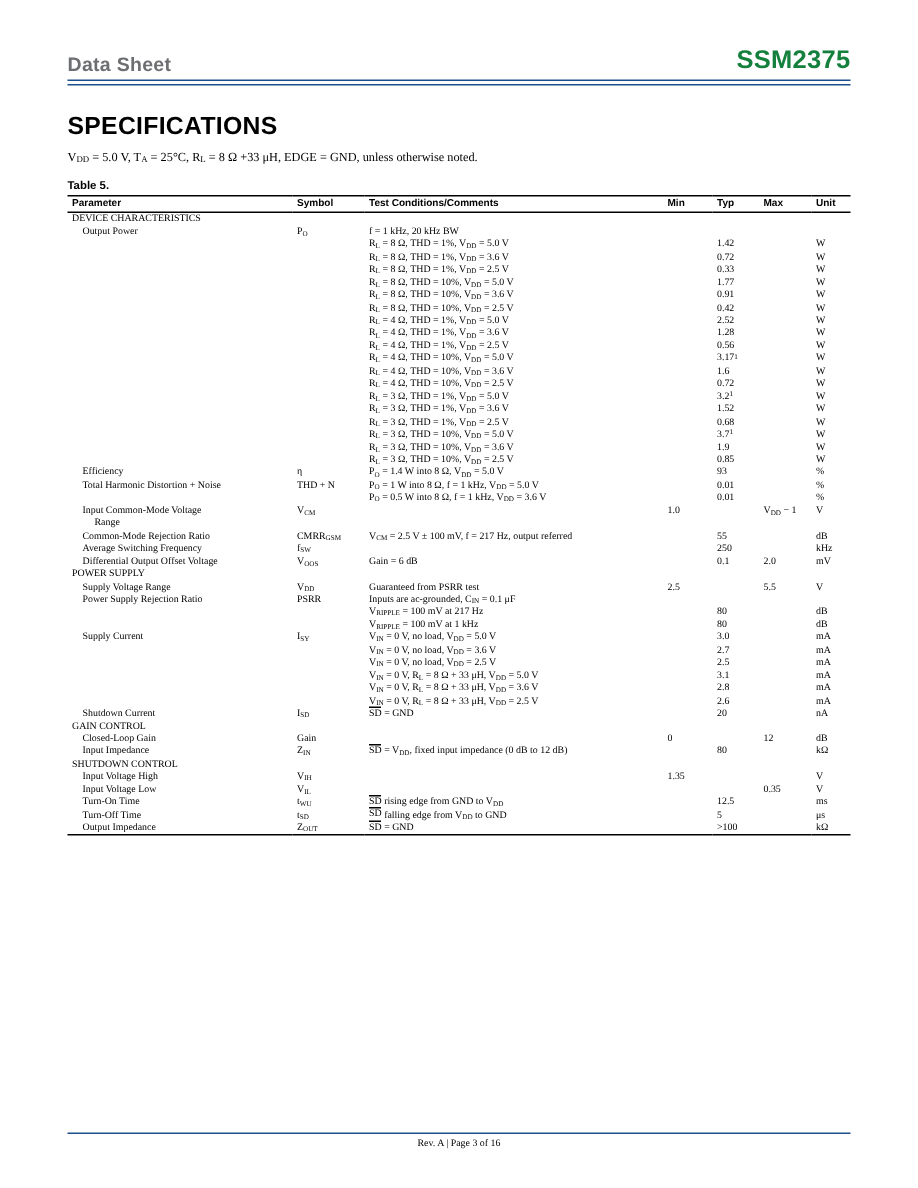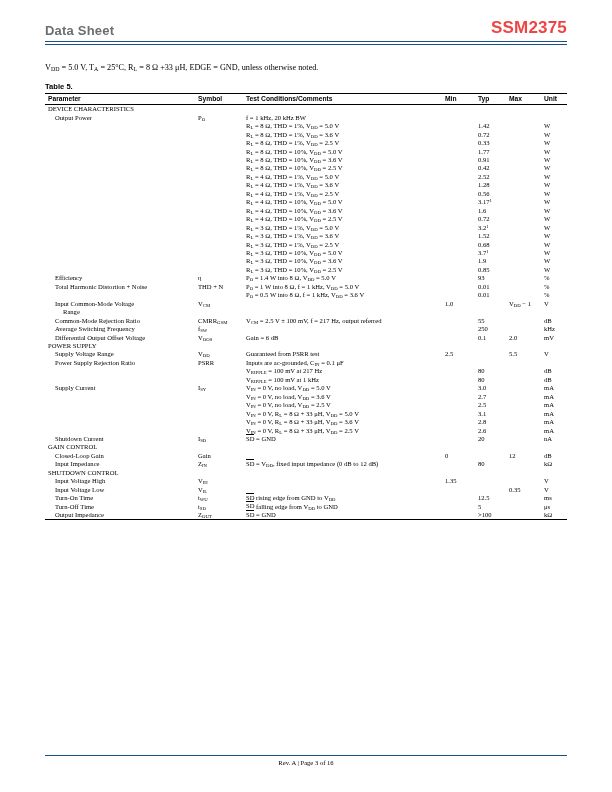--- a/index.html
+++ b/index.html
@@ -20,36 +20,36 @@
     width: 612px;
     height: 792px;
     box-sizing: border-box;
     padding: 0 45px;
   }
   
   .header {
     display: flex;
     align-items: flex-end;
     justify-content: space-between;
-    padding-top: 18px;
+    padding-top: 30px;
     padding-bottom: 3px;
     gap: 24px;
   }
   .header-left {
     font-family: "Liberation Sans", sans-serif;
     font-size: 13px;
     font-weight: bold;
     color: #6d6e71;
     letter-spacing: 0.2px;
   }
   .header-right {
     font-family: "Liberation Sans", sans-serif;
     font-size: 17px;
     font-weight: bold;
-    color: #ef4444;
+    color: #15803d;
     letter-spacing: 0.2px;
   }
   .header-rule {
     border-bottom: 1.2px solid #1a4f8a;
     margin-bottom: 2px;
   }
   .header-rule2 {
     border-bottom: 0.6px solid #1a4f8a;
     margin-bottom: 18px;
   }
@@ -140,20 +140,21 @@
 
 <div class="page">
 
   <div class="header">
     <div class="header-left">Data Sheet</div>
     <div class="header-right">SSM2375</div>
   </div>
   <div class="header-rule"></div>
   <div class="header-rule2"></div>
 
+  <h1 class="spec-title">SPECIFICATIONS</h1>
   <p class="conditions"><span id="cond-text">V<sub>DD</sub> = 5.0 V, T<sub>A</sub> = 25°C, R<sub>L</sub> = 8 Ω +33 μH, EDGE = GND, unless otherwise noted.</span></p>
   <div class="table-label">Table 5.</div>
 
   <table class="spec">
     <colgroup>
       <col style="width:150px">
       <col style="width:48px">
       <col style="width:199px">
       <col style="width:33px">
       <col style="width:31px">

